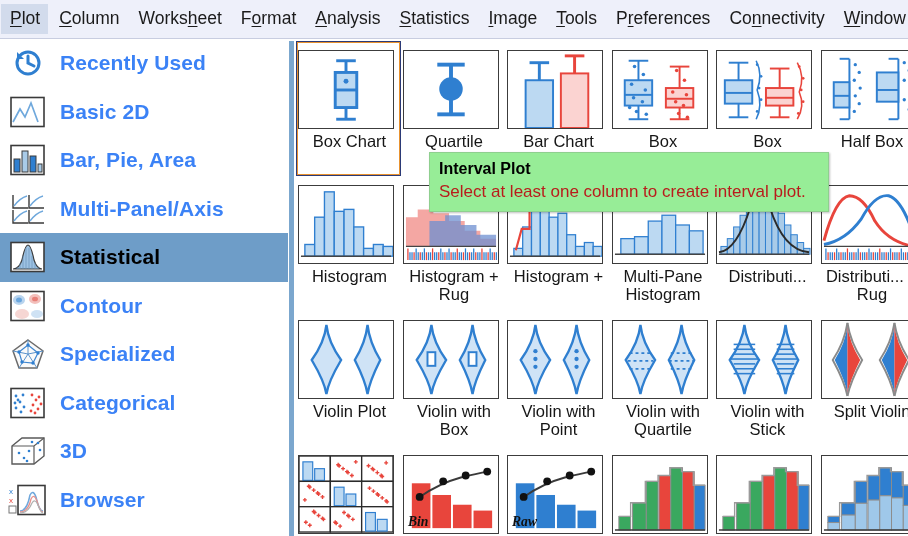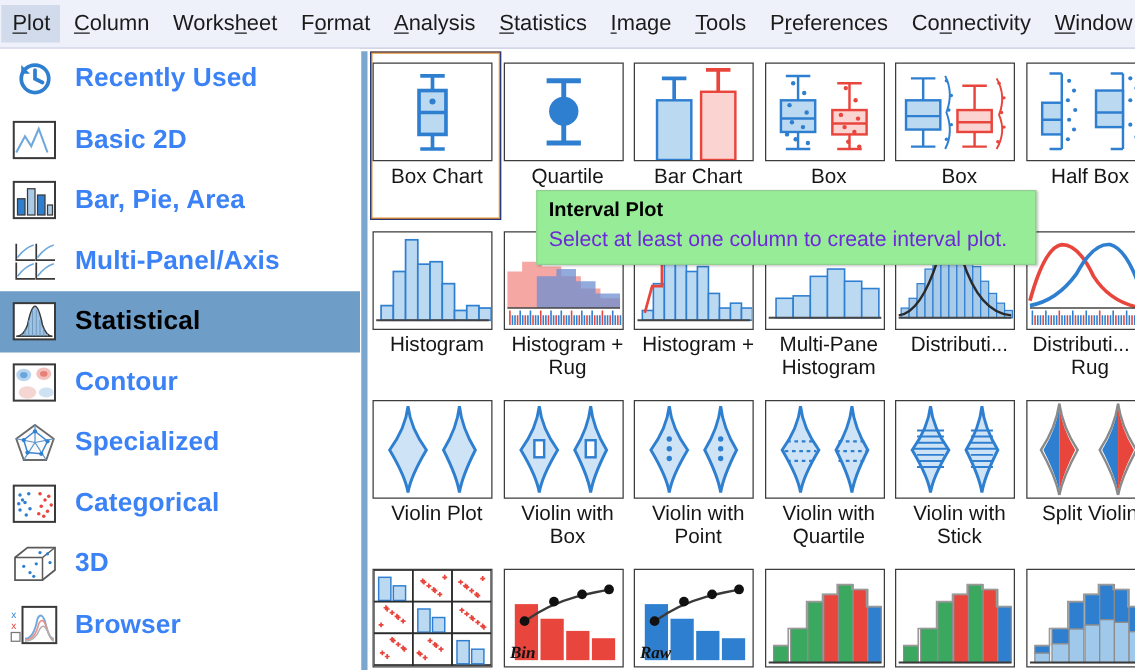--- a/index.html
+++ b/index.html
@@ -104,21 +104,21 @@
     position:absolute;left:429px;top:152px;
     width:400px;
     background:#97ed97;
     border:1px solid #8fcf8f;
     box-sizing:border-box;
     padding:5px 21px 7px 9px;
     z-index:40;
     box-shadow:1px 1px 2px rgba(0,0,0,0.25);
   }
   .tt-title{font-size:16px;font-weight:bold;color:#000;line-height:1.35;}
-  .tt-body{font-size:17px;color:#6d28d9;line-height:1.35;margin-top:1px;}
+  .tt-body{font-size:17px;color:#b91c1c;line-height:1.35;margin-top:1px;}
 </style>
 </head>
 <body>
 
 <div class="app">
 
   <div class="menubar" id="menubar">
       <div class="menu-item active"><u>P</u>lot</div>
       <div class="menu-item"><u>C</u>olumn</div>
       <div class="menu-item">Works<u>h</u>eet</div>

